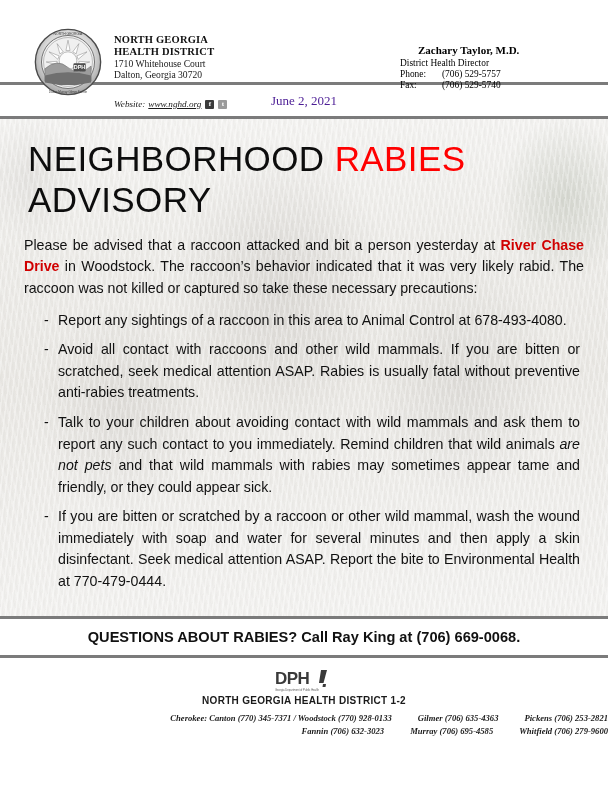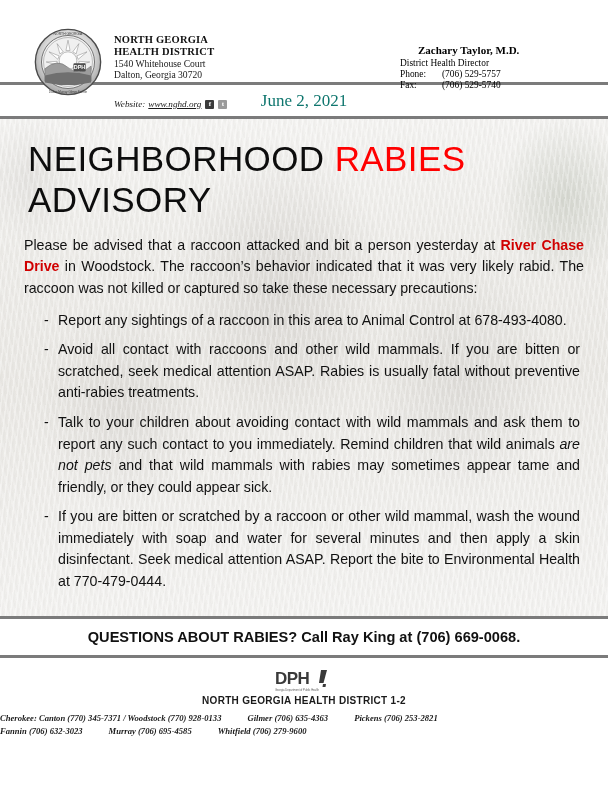--- a/index.html
+++ b/index.html
@@ -124,22 +124,22 @@
   
   .date-bar {
     height: 31px;
     display: flex;
     align-items: center;
     justify-content: center;
     background: #ffffff;
   }
   .date-text {
     font-family: "Liberation Serif", serif;
-    font-size: 17px;
-    color: #0f766e;
+    font-size: 13px;
+    color: #4c1d95;
   }
 
   
   .main {
     position: relative;
     height: 497px;
     overflow: hidden;
   }
   .photo-bg {
     position: absolute;
@@ -253,21 +253,21 @@
     margin-top: 6px;
     font-family: "Liberation Serif", serif;
     font-style: italic;
     font-weight: bold;
     font-size: 8.6px;
     color: #1a1a1a;
     line-height: 1.5;
   }
   .fc-row {
     display: flex;
-    justify-content: flex-start;
+    justify-content: flex-end;
     gap: 26px;
   }
 </style>
 </head>
 <body>
 
 <div class="page">
 
   <div class="header">
     <div class="header-inner">
@@ -297,21 +297,21 @@
         <path d="M16 70 Q50 60 84 70 L84 80 Q50 88 16 80 Z" fill="#6f6f6f"></path>
         <rect x="58" y="52" width="18" height="12" rx="1.5" fill="#4f4f4f"></rect>
         <text x="67" y="61" font-family="Liberation Sans, sans-serif" font-size="8" font-weight="bold" fill="#ffffff" text-anchor="middle">DPH</text>
         <text x="50" y="10" font-family="Liberation Sans, sans-serif" font-size="5" fill="#3c3c3c" text-anchor="middle">NORTH GEORGIA</text>
         <text x="50" y="95" font-family="Liberation Sans, sans-serif" font-size="4.4" fill="#3c3c3c" text-anchor="middle">Dalton Murray Gilmer Fannin</text>
       </svg>
 
       <div class="org-block">
         <div class="org-name">NORTH GEORGIA</div>
         <div class="org-name">HEALTH DISTRICT</div>
-        <div class="org-addr">1540 Whitehouse Court</div>
+        <div class="org-addr">1710 Whitehouse Court</div>
         <div class="org-addr">Dalton, Georgia  30720</div>
         <div class="org-web">
           <span>Website:</span>
           <span class="link">www.nghd.org</span>
           <span class="soc fb">f</span>
           <span class="soc tw">t</span>
         </div>
       </div>
 
       <div class="director-block">

